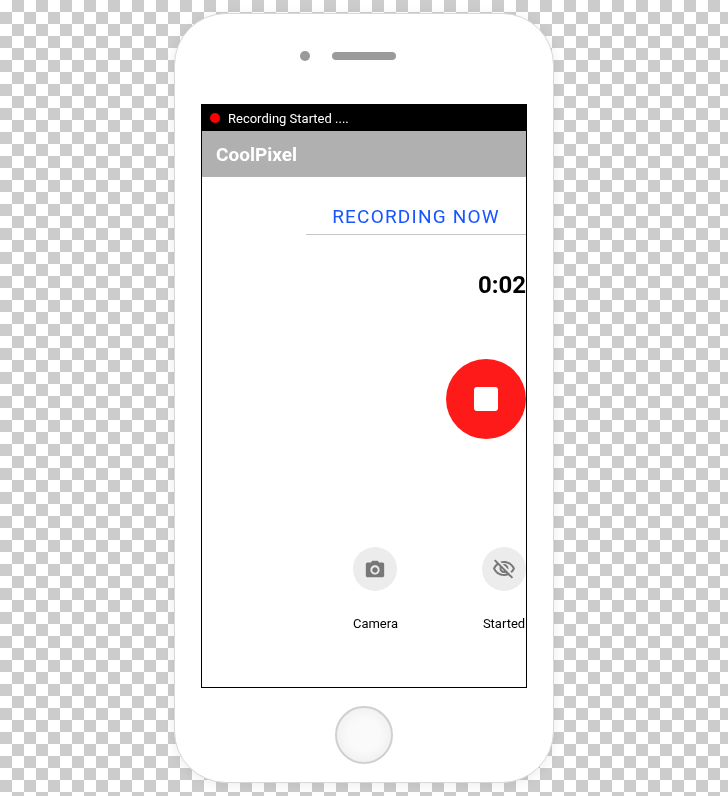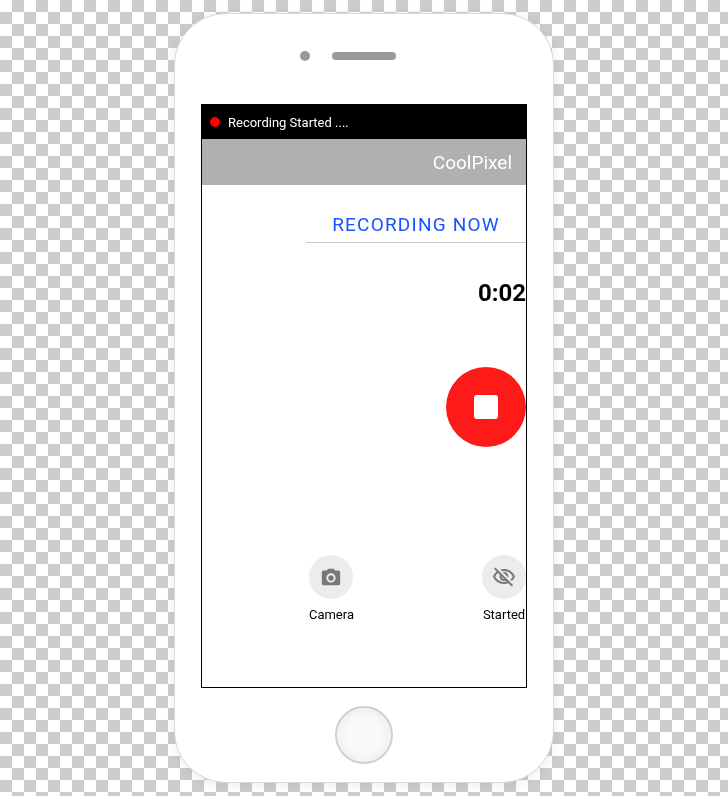--- a/index.html
+++ b/index.html
@@ -65,43 +65,42 @@
       bottom: 94px;
       background: #fff;
       border: 1.5px solid #000;
       display: flex;
       flex-direction: column;
       overflow: hidden;
     }
     .notification-bar {
       background: #000;
       color: #fff;
-      height: 34px;
+      height: 26px;
       display: flex;
       align-items: center;
       padding: 0 8px;
       font-size: 13px;
     }
     .rec-dot {
       width: 10px;
       height: 10px;
       background: #ff0000;
       border-radius: 50%;
       margin-right: 8px;
     }
     .app-header {
       background: #b0b0b0;
       color: #fff;
       height: 46px;
       display: flex;
       align-items: center;
       padding: 0 14px;
       font-size: 19px;
-      font-weight: 400;
-      justify-content: flex-end;
+      font-weight: 700;
     }
     .content {
       flex: 1;
       display: flex;
       flex-direction: column;
       align-items: flex-end;
       padding-top: 28px;
     }
     .status-label {
       color: #1854ff;
@@ -139,22 +138,21 @@
     }
     .bottom-actions {
       display: flex;
       gap: 84px;
       margin-top: 108px;
     }
     .action {
       display: flex;
       flex-direction: column;
       align-items: center;
-      gap: 8px;
-      margin-left: 44px;
+      gap: 25px;
     }
     .action-circle {
       width: 44px;
       height: 44px;
       border-radius: 50%;
       background: #ececec;
       display: flex;
       align-items: center;
       justify-content: center;
       cursor: pointer;

